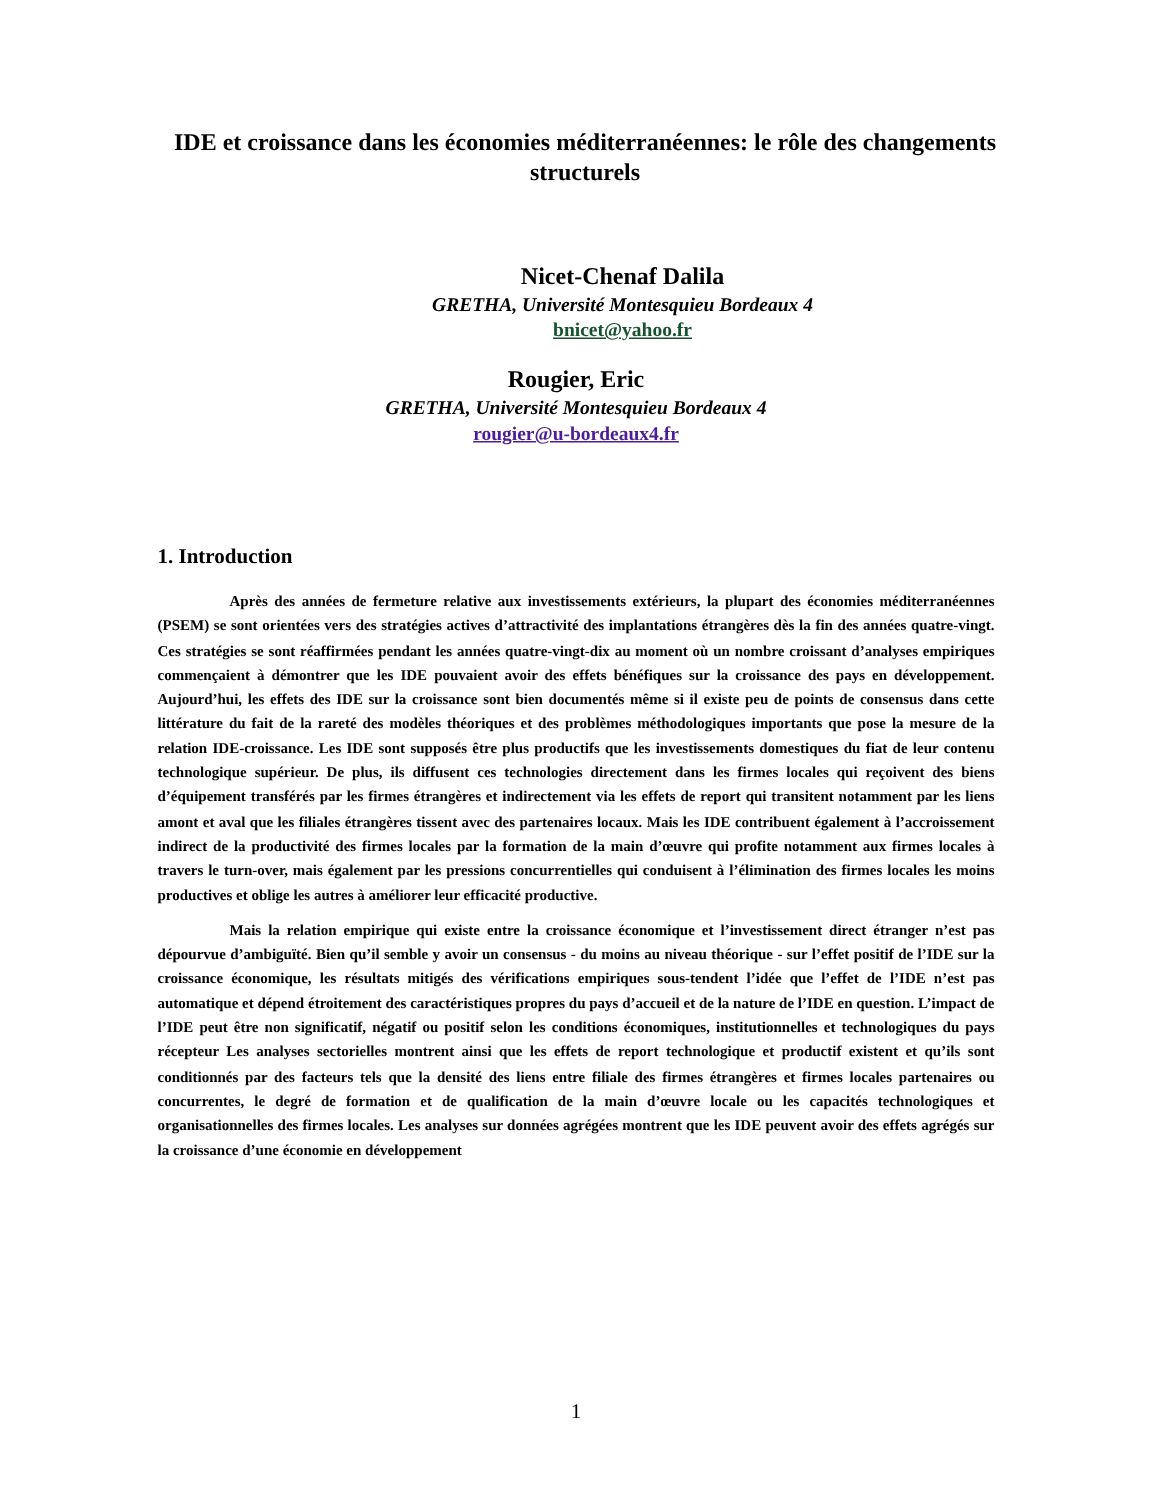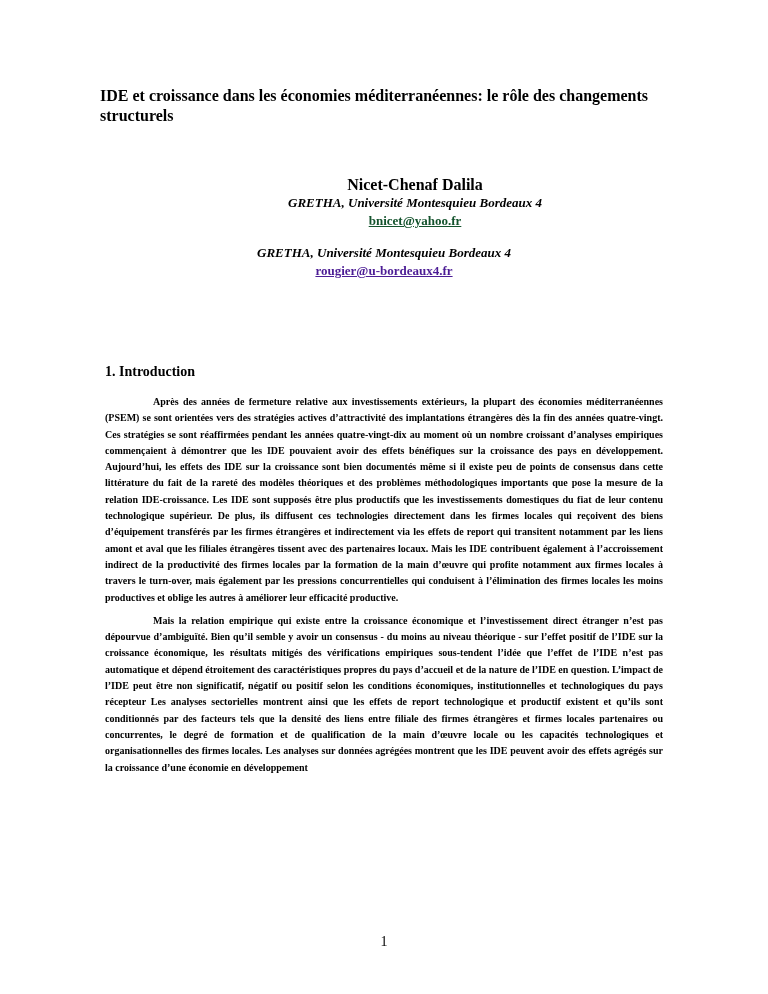--- a/index.html
+++ b/index.html
@@ -3,21 +3,21 @@
   <meta charset="utf-8">
   <style>
     html, body { margin: 0; padding: 0; background: #ffffff; }
     body {
       width: 768px; height: 994px; position: relative; overflow: hidden;
       font-family: "Liberation Serif", "DejaVu Serif", serif;
       color: #000000;
     }
     .title {
       position: absolute; left: 100px; width: 580px; top: 86px;
-      font-weight: bold; font-size: 16px; line-height: 20px;
+      text-align: center; font-weight: bold; font-size: 16px; line-height: 20px;
     }
     .author-block { position: absolute; left: 0; width: 768px; text-align: center; }
     .author-name { font-weight: bold; font-size: 16px; line-height: 19px; }
     .affil { font-weight: bold; font-style: italic; font-size: 13px; line-height: 17px; }
     .email { font-weight: bold; font-size: 13px; line-height: 17px; color: #0000ee; text-decoration: underline; }
     .a1 { top: 175px; padding-left: 31px; }
     .a2 { top: 244px; }
     .section-heading {
       position: absolute; left: 105px; top: 364px;
       font-weight: bold; font-size: 14px;
@@ -37,20 +37,21 @@
 
 <div class="title">IDE et croissance dans les économies méditerranéennes: le rôle des changements structurels</div>
 
 <div class="author-block a1">
   <div class="author-name">Nicet-Chenaf Dalila</div>
   <div class="affil">GRETHA, Université Montesquieu Bordeaux 4</div>
   <a class="email" href="mailto:bnicet@yahoo.fr" style="color: #14532d;">bnicet@yahoo.fr</a>
 </div>
 
 <div class="author-block a2">
+  <div class="author-name">Rougier, Eric</div>
   <div class="affil">GRETHA, Université Montesquieu Bordeaux 4</div>
   <a class="email" href="mailto:rougier@u-bordeaux4.fr" style="color: #4c1d95;">rougier@u-bordeaux4.fr</a>
 </div>
 
 <div class="section-heading">1. Introduction</div>
 
 <div class="body-text">
   <p>Après des années de fermeture relative aux investissements extérieurs, la plupart des économies méditerranéennes (PSEM) se sont orientées vers des stratégies actives d’attractivité des implantations étrangères dès la fin des années quatre-vingt. Ces stratégies se sont réaffirmées pendant les années quatre-vingt-dix au moment où un nombre croissant d’analyses empiriques commençaient à démontrer que les IDE pouvaient avoir des effets bénéfiques sur la croissance des pays en développement. Aujourd’hui, les effets des IDE sur la croissance sont bien documentés même si il existe peu de points de consensus dans cette littérature du fait de la rareté des modèles théoriques et des problèmes méthodologiques importants que pose la mesure de la relation IDE-croissance. Les IDE sont supposés être plus productifs que les investissements domestiques du fiat de leur contenu technologique supérieur. De plus, ils diffusent ces technologies directement dans les firmes locales qui reçoivent des biens d’équipement transférés par les firmes étrangères et indirectement via les effets de report qui transitent notamment par les liens amont et aval que les filiales étrangères tissent avec des partenaires locaux. Mais les IDE contribuent également à l’accroissement indirect de la productivité des firmes locales par la formation de la main d’œuvre qui profite notamment aux firmes locales à travers le turn-over, mais également par les pressions concurrentielles qui conduisent à l’élimination des firmes locales les moins productives et oblige les autres à améliorer leur efficacité productive.</p>
   <p>Mais la relation empirique qui existe entre la croissance économique et l’investissement direct étranger n’est pas dépourvue d’ambiguïté. Bien qu’il semble y avoir un consensus - du moins au niveau théorique - sur l’effet positif de l’IDE sur la croissance économique, les résultats mitigés des vérifications empiriques sous-tendent l’idée que l’effet de l’IDE n’est pas automatique et dépend étroitement des caractéristiques propres du pays d’accueil et de la nature de l’IDE en question. L’impact de l’IDE peut être non significatif, négatif ou positif selon les conditions économiques, institutionnelles et technologiques du pays récepteur Les analyses sectorielles montrent ainsi que les effets de report technologique et productif existent et qu’ils sont conditionnés par des facteurs tels que la densité des liens entre filiale des firmes étrangères et firmes locales partenaires ou concurrentes, le degré de formation et de qualification de la main d’œuvre locale ou les capacités technologiques et organisationnelles des firmes locales. Les analyses sur données agrégées montrent que les IDE peuvent avoir des effets agrégés sur la croissance d’une économie en développement</p>
 </div>

